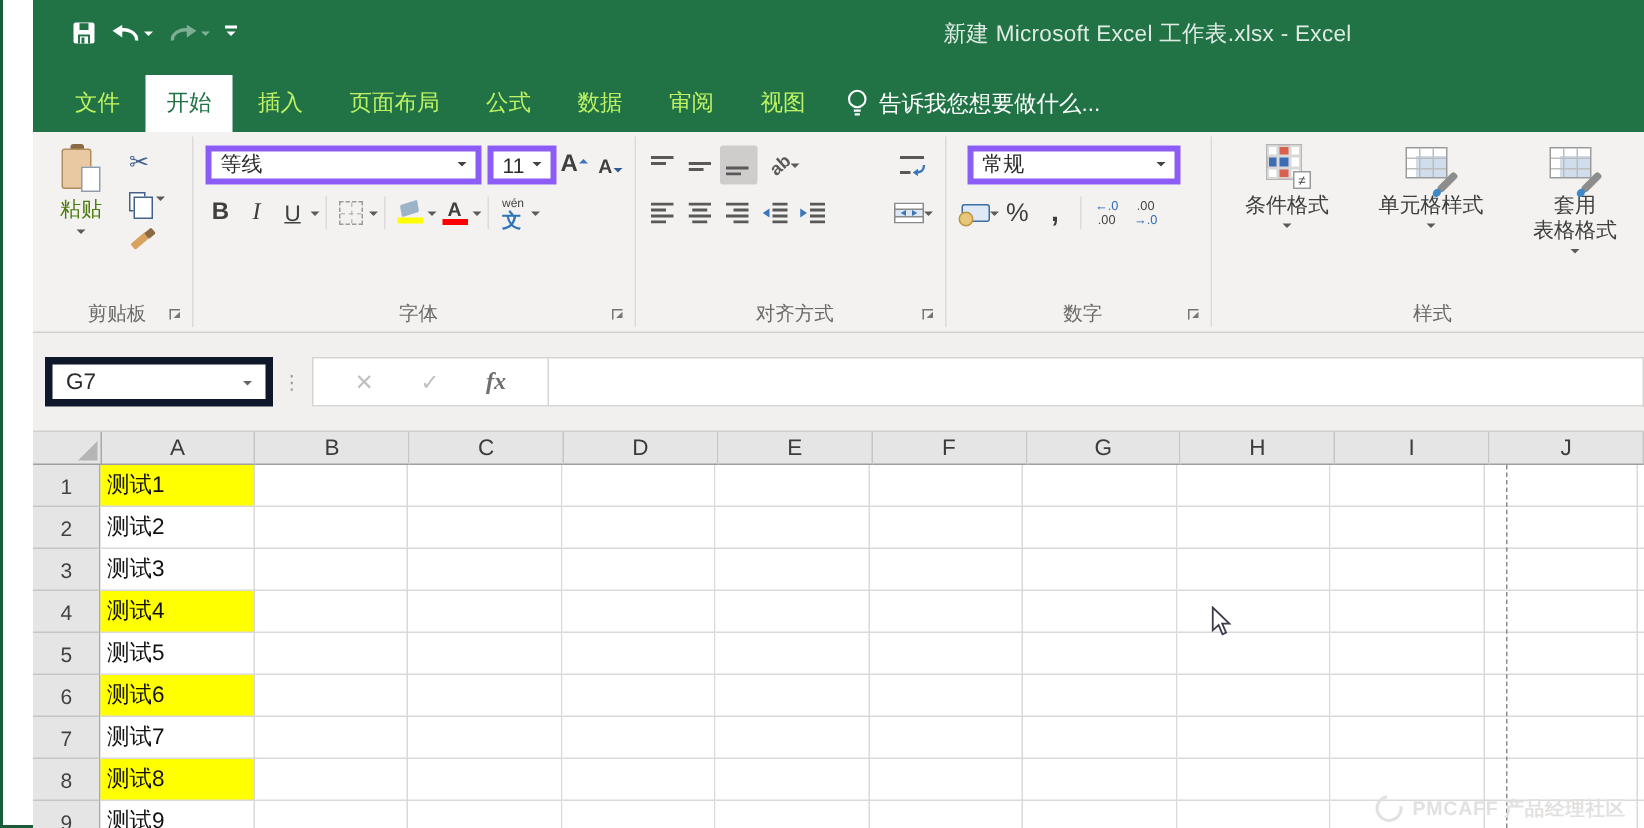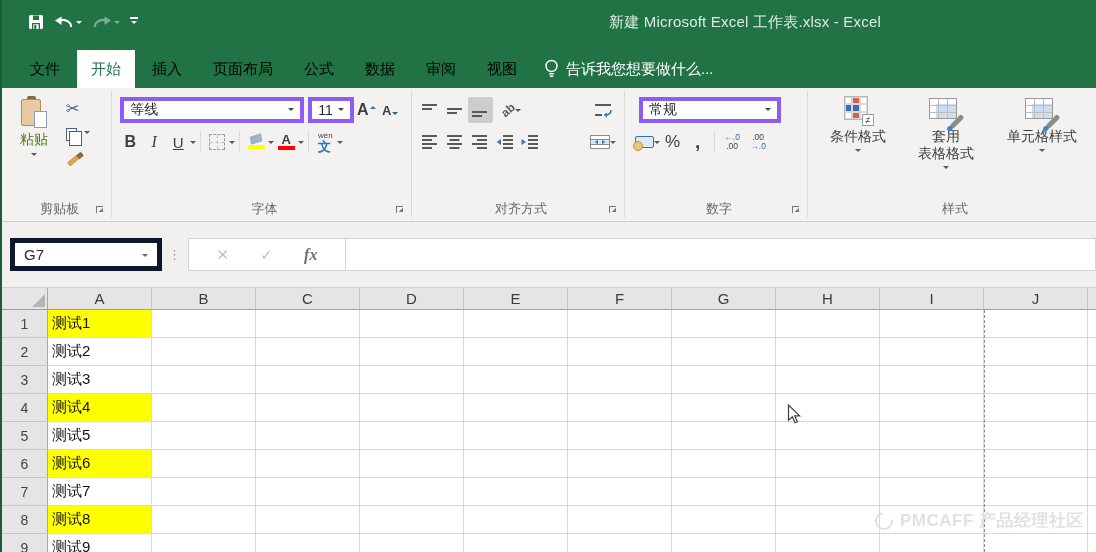--- a/index.html
+++ b/index.html
@@ -1,33 +1,33 @@
 <!DOCTYPE html>
 <html><head>
 <meta charset="utf-8">
 <style>
   * { margin:0; padding:0; box-sizing:border-box; }
   html,body { width:1096px; height:552px; overflow:hidden; }
   body { font-family:"Liberation Sans","DejaVu Sans",sans-serif; background:#fff; }
-  .app { position:relative; width:1096px; height:552px; border-left:2px solid #1a5c38; border-bottom:2px solid #1a5c38; background:#fff; }
+  .app { position:relative; width:1096px; height:552px; border-left:2px solid #1a5c38; border-bottom:2px solid #1a5c38; background:#fff;padding-left:20px; }
 
   
   .titlebar { position:relative; height:44px; background:#217346; display:flex; align-items:center; }
   .qat { display:flex; align-items:center; gap:10px; padding-left:26px; }
   .qbtn { display:flex; align-items:center; gap:2px; cursor:default; }
   .wcaret { width:0; height:0; border:3.5px solid transparent; border-top-color:#fff; margin-top:4px; }
   .dim { opacity:.42; }
   .qat-custom { display:flex; flex-direction:column; align-items:center; }
   .qat-custom .bar { width:8px; height:1.5px; background:#fff; margin-bottom:2px; }
   .wtitle { position:absolute; left:607px; top:0; height:44px; display:flex; align-items:center; color:rgba(255,255,255,.85); font-size:15px; letter-spacing:.2px; }
 
   
   .tabstrip { height:44px; background:#217346; display:flex; align-items:flex-end; padding-left:14px; }
   #tabs { display:flex; align-items:flex-end; }
-  .tab { height:38px; line-height:38px; padding:0 14px; margin-right:3px; color:#000000; font-size:15px; cursor:default; }
+  .tab { height:38px; line-height:38px; padding:0 14px; margin-right:3px; color:#bef264; font-size:15px; cursor:default; }
   .tab.active { background:#fff; color:#217346; }
   .tellme { display:flex; align-items:center; gap:7px; height:38px; margin-left:10px; color:#fff; font-size:15px; }
 
   
   .ribbon { height:134px; background:#f3f2f1; border-bottom:1px solid #d2d0ce; display:flex; }
   .rgroup { position:relative; padding:6px 4px 22px 6px; }
   .gsep { width:1px; background:#dcdada; margin:3px 0; }
   .glabel { position:absolute; left:6px; right:0; bottom:3px; text-align:center; font-size:13px; color:#696969; }
   .launcher { position:absolute; right:5px; bottom:5px; width:10px; height:10px; }
   .launcher::before { content:""; position:absolute; left:0; top:0; width:6px; height:6px; border-left:1.5px solid #767676; border-top:1.5px solid #767676; }
@@ -133,21 +133,21 @@
   .corner .tri { position:absolute; right:2px; bottom:2px; width:0; height:0; border-left:13px solid transparent; border-bottom:13px solid #b5b5b5; }
   .colh { width:104px; height:22px; background:#e5e5e5; border-right:1px solid #c6c6c6; border-bottom:1px solid #9f9f9f; font-size:15px; color:#3c3c3c; display:flex; align-items:center; justify-content:center; }
   .colh.fill { flex:1; border-right:none; }
   .rows { height:242px; overflow:hidden; }
   .grow { display:flex; height:28px; }
   .rowh { width:46px; background:#e5e5e5; border-right:1px solid #a8a8a8; border-bottom:1px solid #c6c6c6; font-size:14px; color:#424242; display:flex; align-items:center; justify-content:center; }
   .cell { width:104px; border-right:1px solid #d9d9d9; border-bottom:1px solid #d9d9d9; font-size:15px; color:#111; display:flex; align-items:center; padding-left:4px; background:#fff; }
   .cell.yellow { background:#ffff00; }
   .cell.fillc { flex:1; border-right:none; }
   .pagebreak { position:absolute; left:982px; top:22px; bottom:0; width:0; border-left:1px dashed #8c8c8c; }
-  .watermark { position:absolute; right:12px; bottom:20px; display:flex; align-items:center; gap:7px; color:#e3e1e0; font-weight:700; font-size:17px; letter-spacing:.5px; }
+  .watermark { position:absolute; right:12px; bottom:4px; display:flex; align-items:center; gap:7px; color:#e3e1e0; font-weight:700; font-size:13px; letter-spacing:.5px; }
   .wmlogo { width:18px; height:18px; border:2.5px solid #e3e1e0; border-radius:50%; border-top-color:transparent; transform:rotate(35deg); }
   .cursor { position:absolute; left:785px; top:116px; }
 </style>
 </head>
 <body>
 
 <div class="app">
 
   <div class="titlebar">
     <div class="qat">
@@ -422,37 +422,37 @@
               <span></span>
               <span></span>
               <span class="cf-r"></span>
               <span></span>
             </span>
           <span class="neqbox">≠</span>
         </span>
         <span class="slabel">条件格式</span>
         <span class="caret"></span>
       </div>
+      <div class="stylebtn" style="width:100px">
+        <span class="tblwrap">
+          <span class="tblicon"></span>
+            <span class="sbrush"></span>
+        </span>
+        <span class="slabel">单元格样式</span>
+        <span class="caret"></span>
+      </div>
       <div class="stylebtn">
         <span class="tblwrap">
           <span class="tblicon"></span>
             <span class="sbrush"></span>
         </span>
         <span class="slabel">
           <span>套用</span><br>
           <span>表格格式</span>
         </span>
-        <span class="caret"></span>
-      </div>
-      <div class="stylebtn" style="width:100px">
-        <span class="tblwrap">
-          <span class="tblicon"></span>
-            <span class="sbrush"></span>
-        </span>
-        <span class="slabel">单元格样式</span>
         <span class="caret"></span>
       </div>
       <div class="glabel">样式</div>
     </div>
   </div>
 
   <div class="fbar">
     <div class="namebox">
       <span>G7</span>
       <span class="caret"></span>

